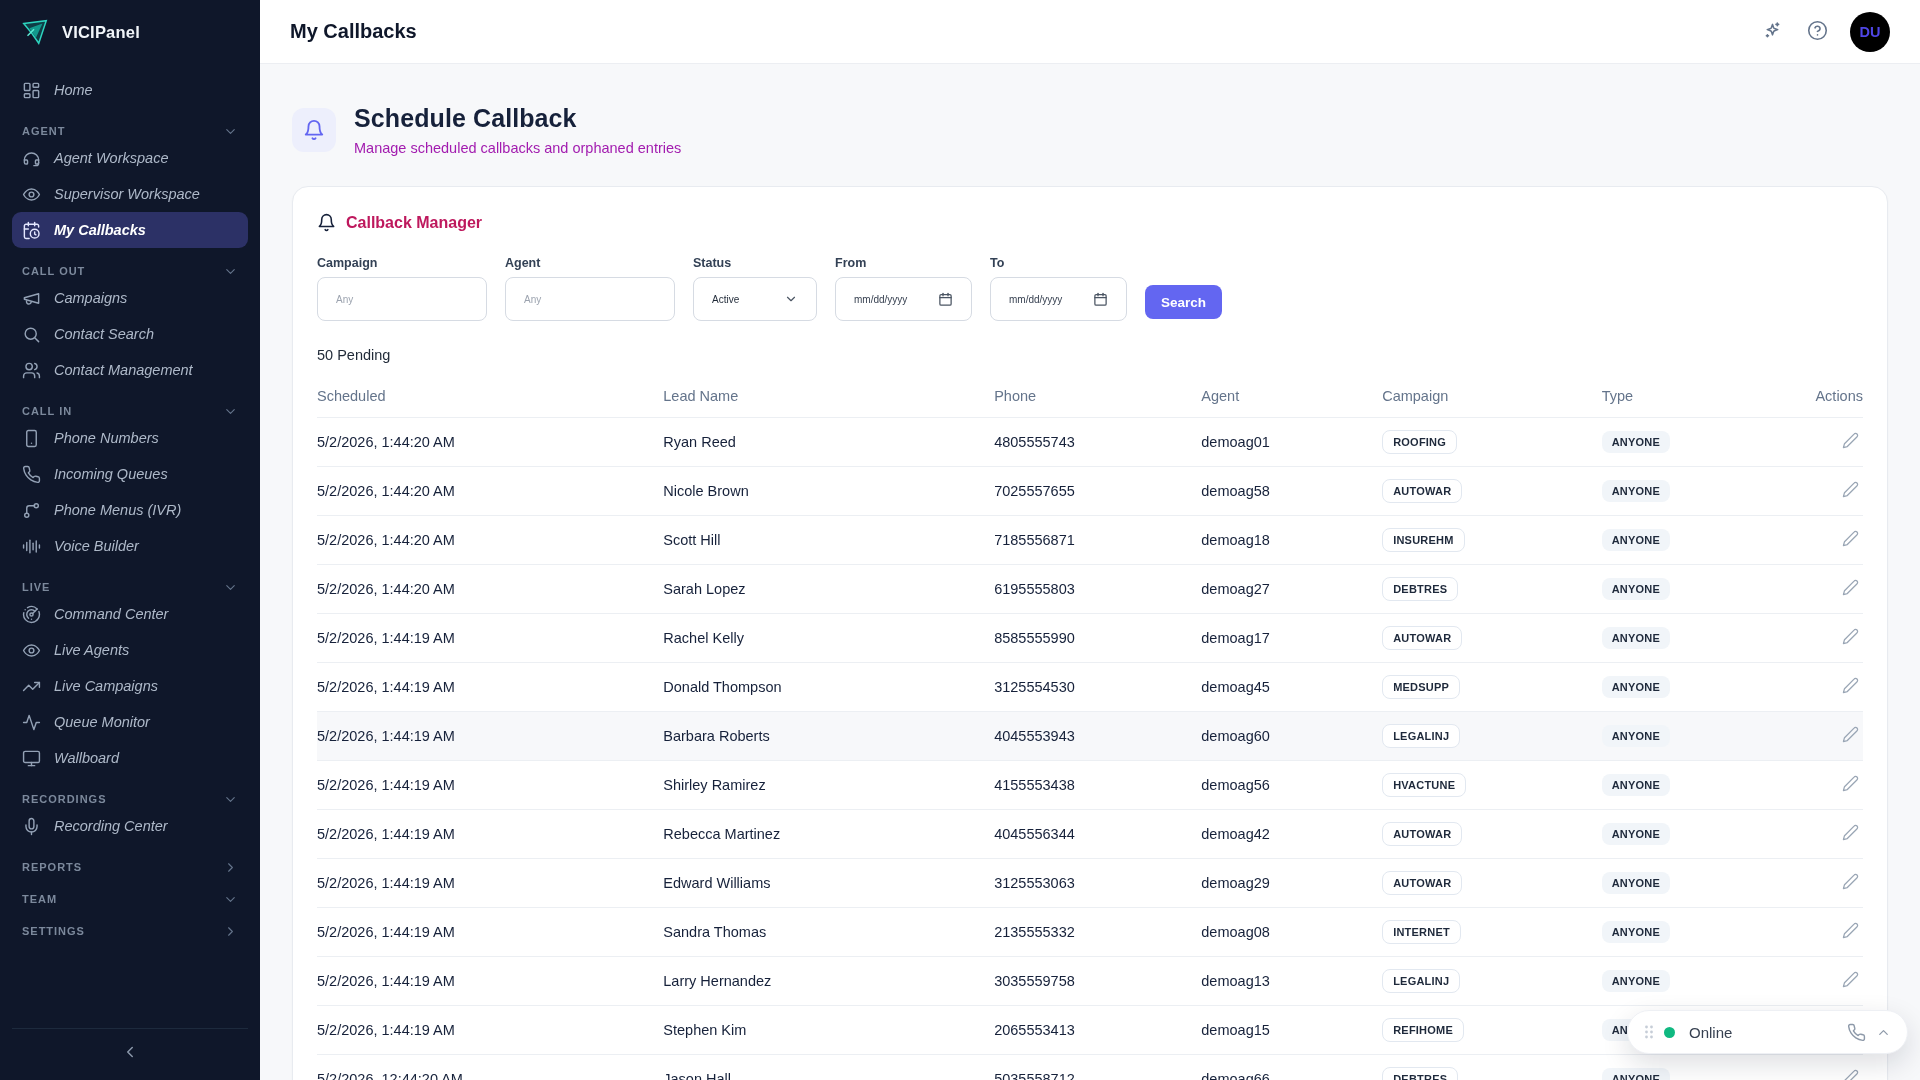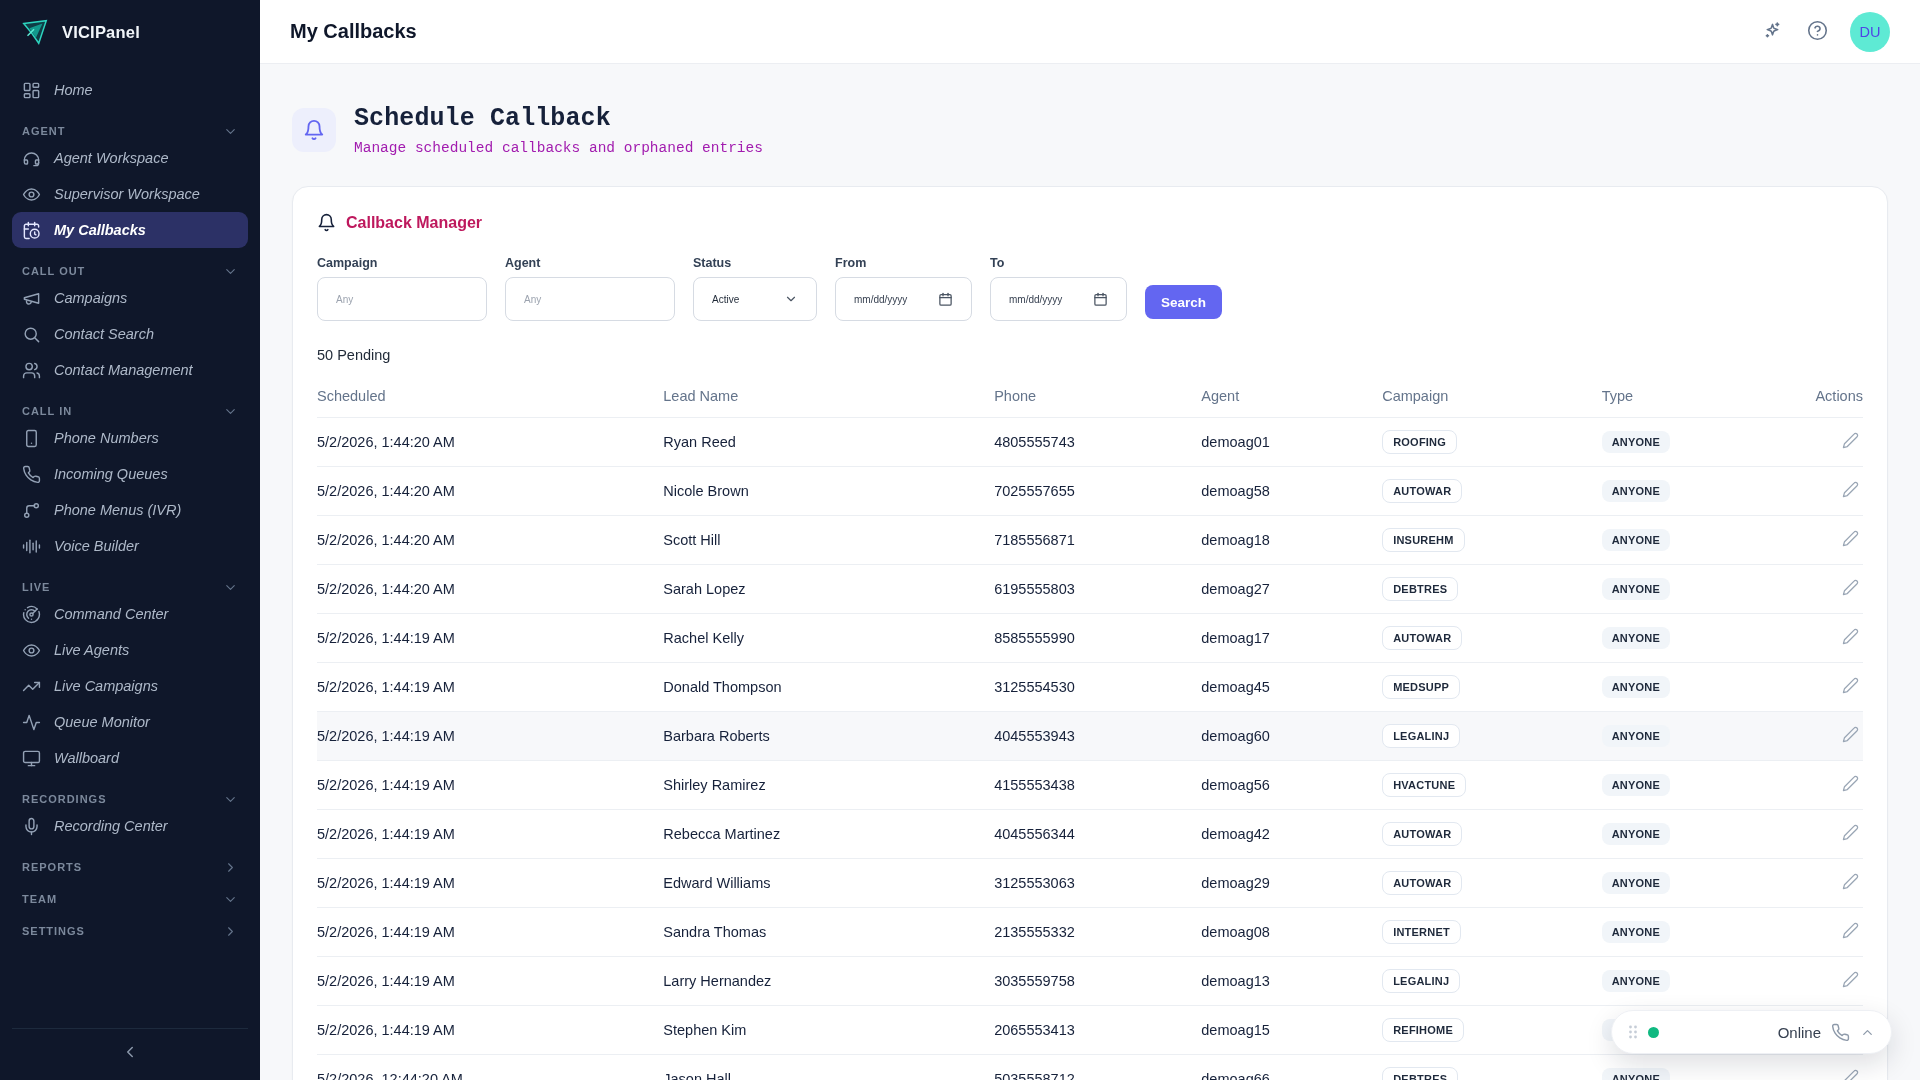--- a/index.html
+++ b/index.html
@@ -20,24 +20,24 @@
   .nav-item.active .nicon { color:#e4e7ff; }
   .sidebar-footer { flex:none; border-top:1px solid #1d2a3d; padding:10px 0 12px; display:flex; justify-content:center; }
   .collapse-btn { background:none; border:none; color:#8b98ab; cursor:pointer; display:flex; padding:4px 10px; }
 
   
   .main { flex:1; display:flex; flex-direction:column; min-width:0; }
   .topbar { height:64px; background:#ffffff; border-bottom:1px solid #eceef2; display:flex; align-items:center; justify-content:space-between; padding:0 30px; flex:none; }
   .topbar h1 { font-size:20px; font-weight:700; color:#0f172a; }
   .topbar-actions { display:flex; align-items:center; gap:20px; }
   .icon-btn { background:none; border:none; color:#64748b; cursor:pointer; display:flex; padding:2px; }
-  .avatar { width:40px; height:40px; border-radius:50%; background:#5eead4; color:#4f46e5; font-weight:400; font-size:14.5px; display:flex; align-items:center; justify-content:center; cursor:pointer; }
+  .avatar { width:40px; height:40px; border-radius:50%; background:#000000; color:#4f46e5; font-weight:700; font-size:14.5px; display:flex; align-items:center; justify-content:center; cursor:pointer; }
 
   .content { flex:1; padding:40px 32px 0; overflow:hidden; }
-  .page-header { display:flex; align-items:flex-start; gap:18px; margin-bottom:30px;font-family:Liberation Mono, monospace; }
+  .page-header { display:flex; align-items:flex-start; gap:18px; margin-bottom:30px; }
   .bell-tile { width:44px; height:44px; border-radius:12px; background:#edeffc; color:#6366f1; display:flex; align-items:center; justify-content:center; margin-top:4px; flex:none; }
   .page-title { font-size:25px; font-weight:700; color:#16213a; letter-spacing:.1px; }
   .page-subtitle { font-size:14.5px; color:#a21caf; margin-top:7px; }
 
   .card { background:#ffffff; border:1px solid #e8ebf0; border-radius:16px 16px 0 0; box-shadow:0 1px 2px rgba(15,23,42,.04); padding:26px 24px 0; height:100%; }
   .card-title { display:flex; align-items:flex-end; gap:10px; font-size:16px; font-weight:700; color:#be185d; margin-bottom:24px; }
   .card-title .cicon { color:#16213a; display:flex; }
 
   
   .filters { display:flex; align-items:flex-end; gap:18px; margin-bottom:26px; }
@@ -61,21 +61,21 @@
   td { font-size:14.5px; color:#16213a; padding:0; height:49px; border-top:1px solid #eceff3; }
   td.col-actions { text-align:right; }
   tr.highlight td { background:#f7f8fa; }
   .badge-campaign { display:inline-block; background:#fff; border:1px solid #e2e8f0; border-radius:8px; padding:5px 10px; font-size:11px; font-weight:700; color:#1e293b; letter-spacing:.02em; }
   .badge-type { display:inline-block; background:#f1f5f9; border-radius:8px; padding:5px 10px; font-size:11px; font-weight:700; color:#1e293b; letter-spacing:.02em; }
   .edit-btn { background:none; border:none; cursor:pointer; color:#9aa6b5; display:inline-flex; padding:4px; }
   .col-scheduled { width:22.4%; } .col-lead { width:21.4%; } .col-phone { width:13.4%; }
   .col-agent { width:11.7%; } .col-campaign { width:14.2%; } .col-type { width:13.4%; }
 
   
-  .status-widget { position:fixed; right:28px; bottom:26px; width:281px; height:44px; background:#fff; border:1px solid #eef0f4; border-radius:22px; box-shadow:0 10px 28px rgba(15,23,42,.14); display:flex; align-items:center; padding:0 16px; gap:10px; z-index:50;text-align:right; }
+  .status-widget { position:fixed; right:12px; bottom:26px; width:281px; height:44px; background:#fff; border:1px solid #eef0f4; border-radius:22px; box-shadow:0 10px 28px rgba(15,23,42,.14); display:flex; align-items:center; padding:0 16px; gap:10px; z-index:50; }
   .grip { color:#c6cdd7; display:flex; cursor:grab; }
   .online-dot { width:11px; height:11px; border-radius:50%; background:#10b981; flex:none; }
   .status-label { font-size:15px; color:#374151; flex:1; padding-left:4px; }
   .sw-ic { color:#8d99a9; display:flex; cursor:pointer; }
 </style>
 </head>
 <body>
 
 <div class="app">
 

